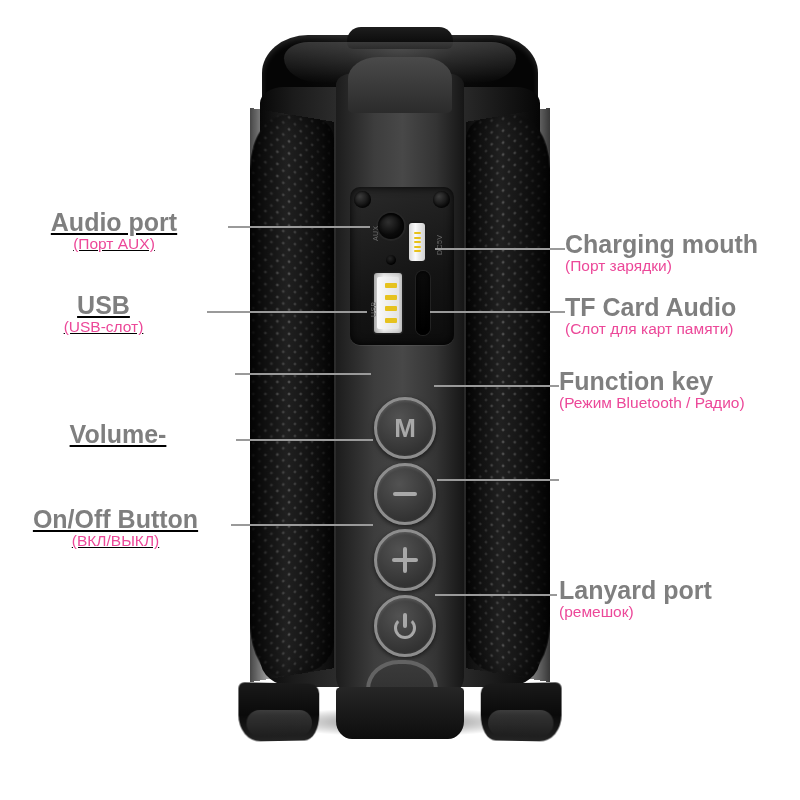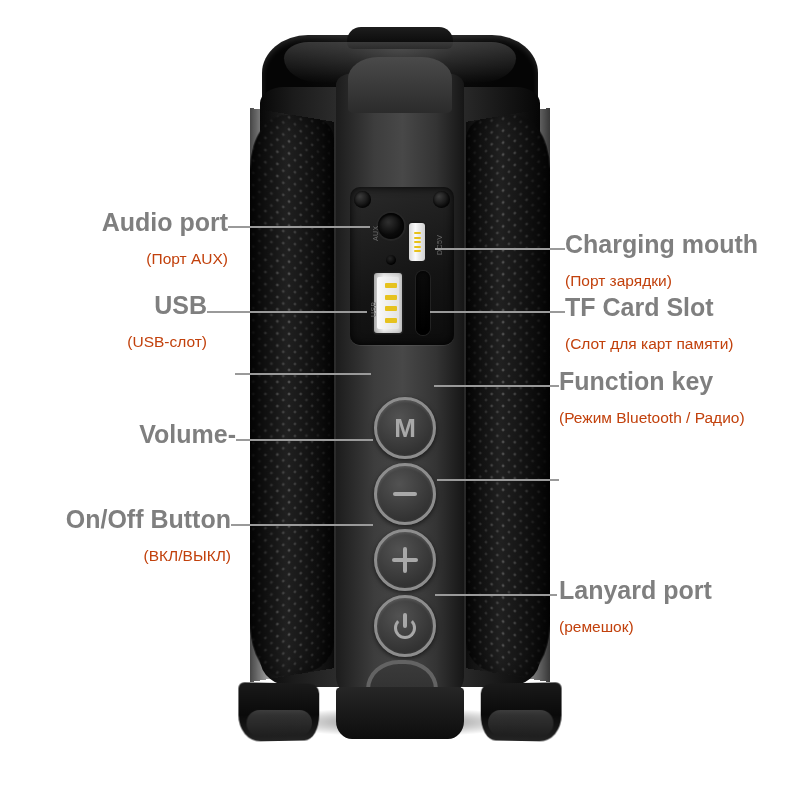--- a/index.html
+++ b/index.html
@@ -188,23 +188,23 @@
     background:linear-gradient(180deg,#262626,#0d0d0d);
     border-radius:6px 6px 16px 16px/4px 4px 18px 18px;
   }
 
   
   .callout{position:absolute;}
   .callout .title{
     font-size:25px;font-weight:700;color:#7f7f7f;line-height:1.05;white-space:nowrap;
   }
   .callout .sub{
-    font-size:15.5px;color:#c2410c;line-height:1.2;white-space:nowrap;margin-top:15px;
-  }
-  .callout.left{text-align:right;}
+    font-size:15.5px;color:#ec4899;line-height:1.2;white-space:nowrap;margin-top:0;
+  }
+  .callout.left{text-align:center;text-decoration:underline;}
   .callout.right{text-align:left;}
 
   .leader{position:absolute;height:2px;background:#9a9a9a;}
 </style>
 </head>
 <body>
 
 <div id="stage">
 
   <div class="speaker">
@@ -308,21 +308,21 @@
     <div class="title">On/Off Button</div>
     <div class="sub">(ВКЛ/ВЫКЛ)</div>
   </div>
 
   <div class="callout right" style="left:565px;top:231px;">
     <div class="title">Charging mouth</div>
     <div class="sub">(Порт зарядки)</div>
   </div>
 
   <div class="callout right" style="left:565px;top:294px;">
-    <div class="title">TF Card Slot</div>
+    <div class="title">TF Card Audio</div>
     <div class="sub">(Слот для карт памяти)</div>
   </div>
 
   <div class="callout right" style="left:559px;top:368px;">
     <div class="title">Function key</div>
     <div class="sub">(Режим Bluetooth / Радио)</div>
   </div>
 
 
   <div class="callout right" style="left:559px;top:577px;">

